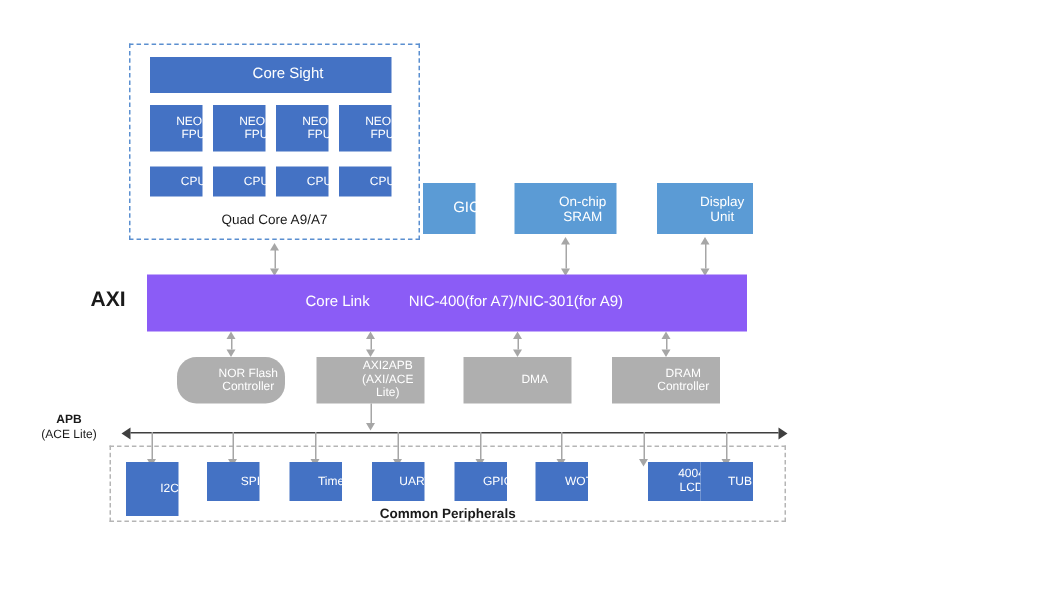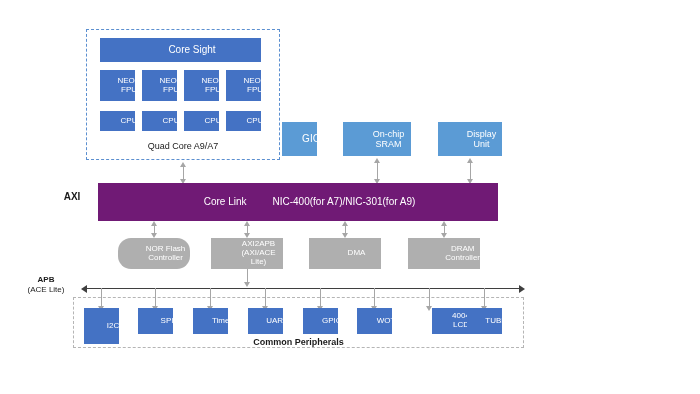--- a/index.html
+++ b/index.html
@@ -8,21 +8,21 @@
        -webkit-font-smoothing:antialiased;}
   #stage{position:absolute;left:0;top:0;width:700px;height:394px;}
 
   .blk{position:absolute;display:flex;align-items:center;justify-content:center;
        text-align:center;color:#ffffff;line-height:1.12;box-sizing:border-box;padding-left:23px;}
   .blk span{display:block;white-space:pre-line;}
 
   
   .c-mid   {background:#4472C4;}
   .c-light {background:#5B9BD5;}
-  .c-dark  {background:#701a75;}
+  .c-dark  {background:#8b5cf6;}
   .c-gray  {background:#AFAFAF;}
 
   
   .dash{position:absolute;box-sizing:border-box;border:1px dashed #5B8FD0;}
   .dash-gray{position:absolute;box-sizing:border-box;border:1px dashed #B5B5B5;}
 
   
   .lbl{position:absolute;color:#1a1a1a;text-align:center;line-height:1.2;}
   .lbl-b{font-weight:bold;}
 
@@ -100,21 +100,21 @@
   <div class="arrow ar-dn" style="left:373.5px;top:179px;"></div>
 
   <div class="blk c-light" style="left:438px;top:122px;width:64px;height:34px;font-size:9px;">
     <span>Display
 Unit</span>
   </div>
   <div class="arrow ar-up" style="left:466.5px;top:158px;"></div>
   <div class="vline" style="left:470px;top:162px;height:17px;"></div>
   <div class="arrow ar-dn" style="left:466.5px;top:179px;"></div>
 
-  <div class="lbl lbl-b" style="left:52px;top:191px;width:40px;font-size:10px;">AXI</div>
+  <div class="lbl lbl-b" style="left:52px;top:191px;width:40px;font-size:14px;">AXI</div>
 
   <div class="blk c-dark" style="left:98px;top:183px;width:400px;height:38px;font-size:10px;">
     <span>Core Link</span>
     <span style="margin-left:26px;">NIC-400(for A7)/NIC-301(for A9)</span>
   </div>
 
   <div class="arrow ar-up" style="left:150.5px;top:221px;"></div>
   <div class="vline" style="left:154px;top:225px;height:8px;"></div>
   <div class="arrow ar-dn" style="left:150.5px;top:233px;"></div>
   <div class="blk c-gray" style="left:118px;top:238px;width:72px;height:31px;font-size:8px;border-radius:13px;">
@@ -136,21 +136,21 @@
   <div class="arrow ar-up" style="left:341.5px;top:221px;"></div>
   <div class="vline" style="left:345px;top:225px;height:8px;"></div>
   <div class="arrow ar-dn" style="left:341.5px;top:233px;"></div>
   <div class="blk c-gray" style="left:309px;top:238px;width:72px;height:31px;font-size:8px;">
     <span>DMA</span>
   </div>
 
   <div class="arrow ar-up" style="left:440.5px;top:221px;"></div>
   <div class="vline" style="left:444px;top:225px;height:8px;"></div>
   <div class="arrow ar-dn" style="left:440.5px;top:233px;"></div>
-  <div class="blk c-gray" style="left:408px;top:238px;width:72px;height:31px;font-size:8px;justify-content:flex-end;">
+  <div class="blk c-gray" style="left:408px;top:238px;width:72px;height:31px;font-size:8px;">
     <span>DRAM
 Controller</span>
   </div>
 
   <div class="lbl lbl-b" style="left:22px;top:275px;width:48px;font-size:8px;">APB</div>
   <div class="lbl" style="left:16px;top:285px;width:60px;font-size:8px;">(ACE Lite)</div>
 
   <div class="arrow ar-lf" style="left:81px;top:284.5px;"></div>
   <div class="hline" style="left:87px;top:288px;width:432px;"></div>
   <div class="arrow ar-rt" style="left:519px;top:284.5px;"></div>

